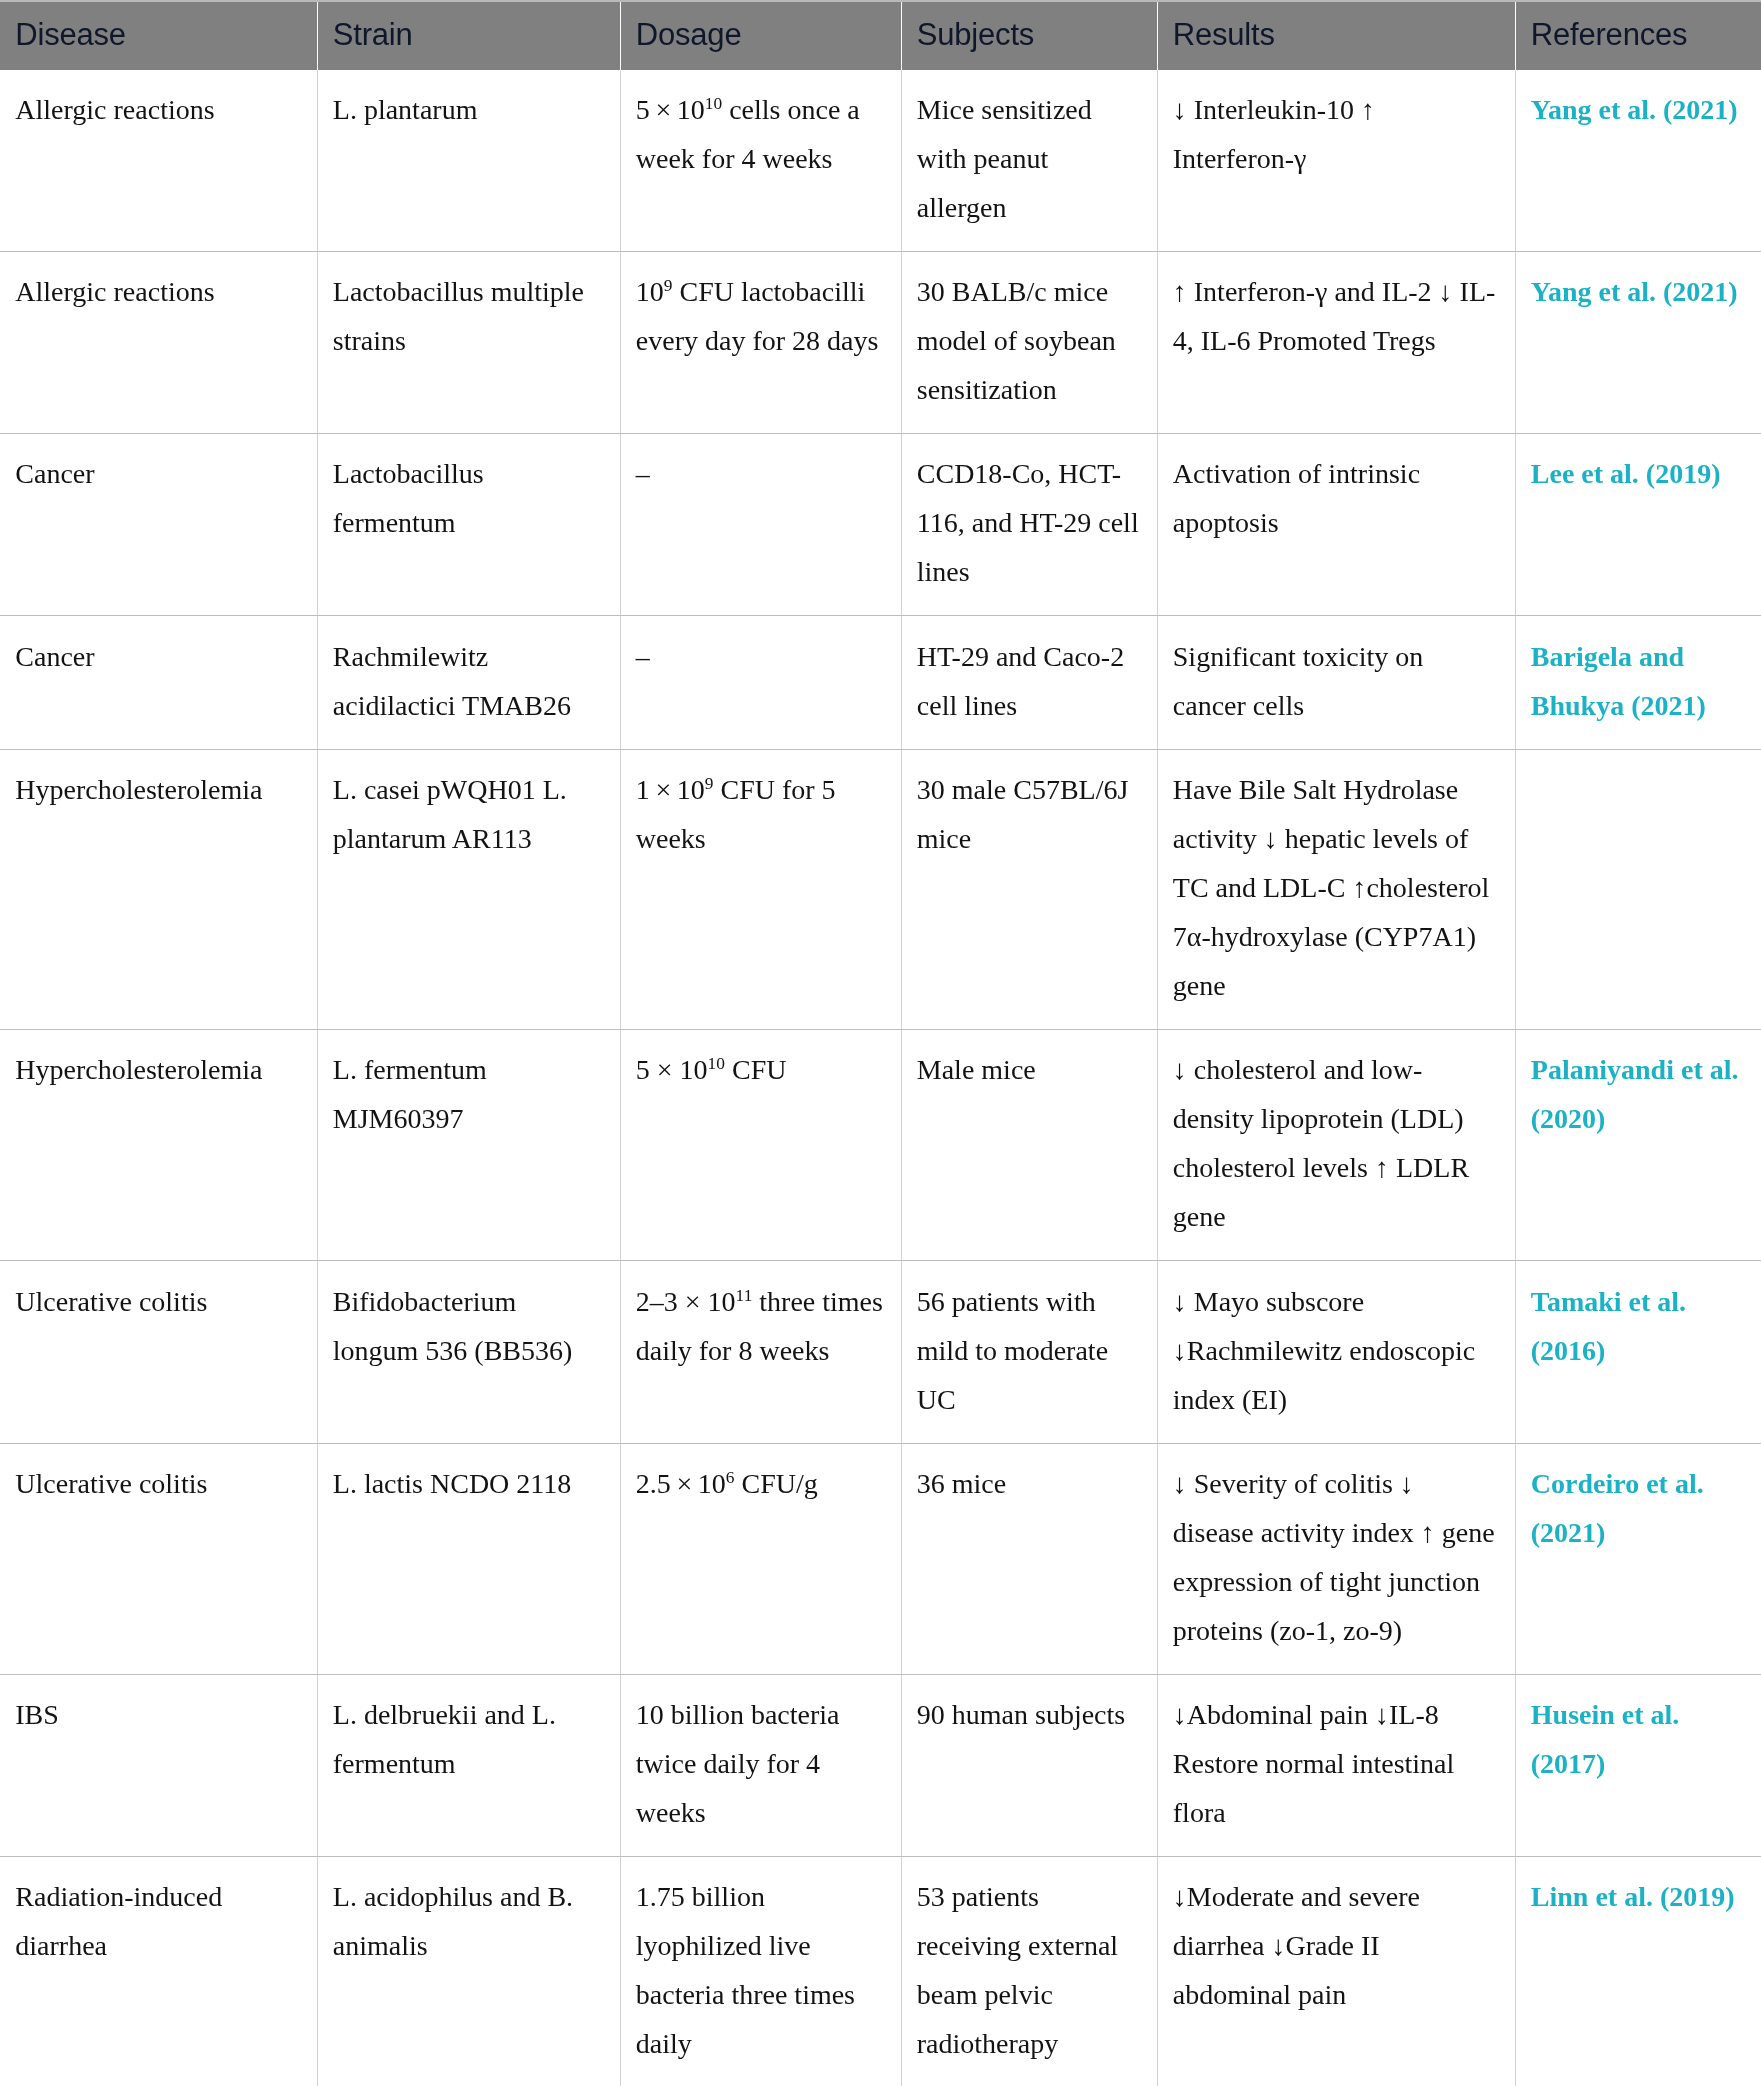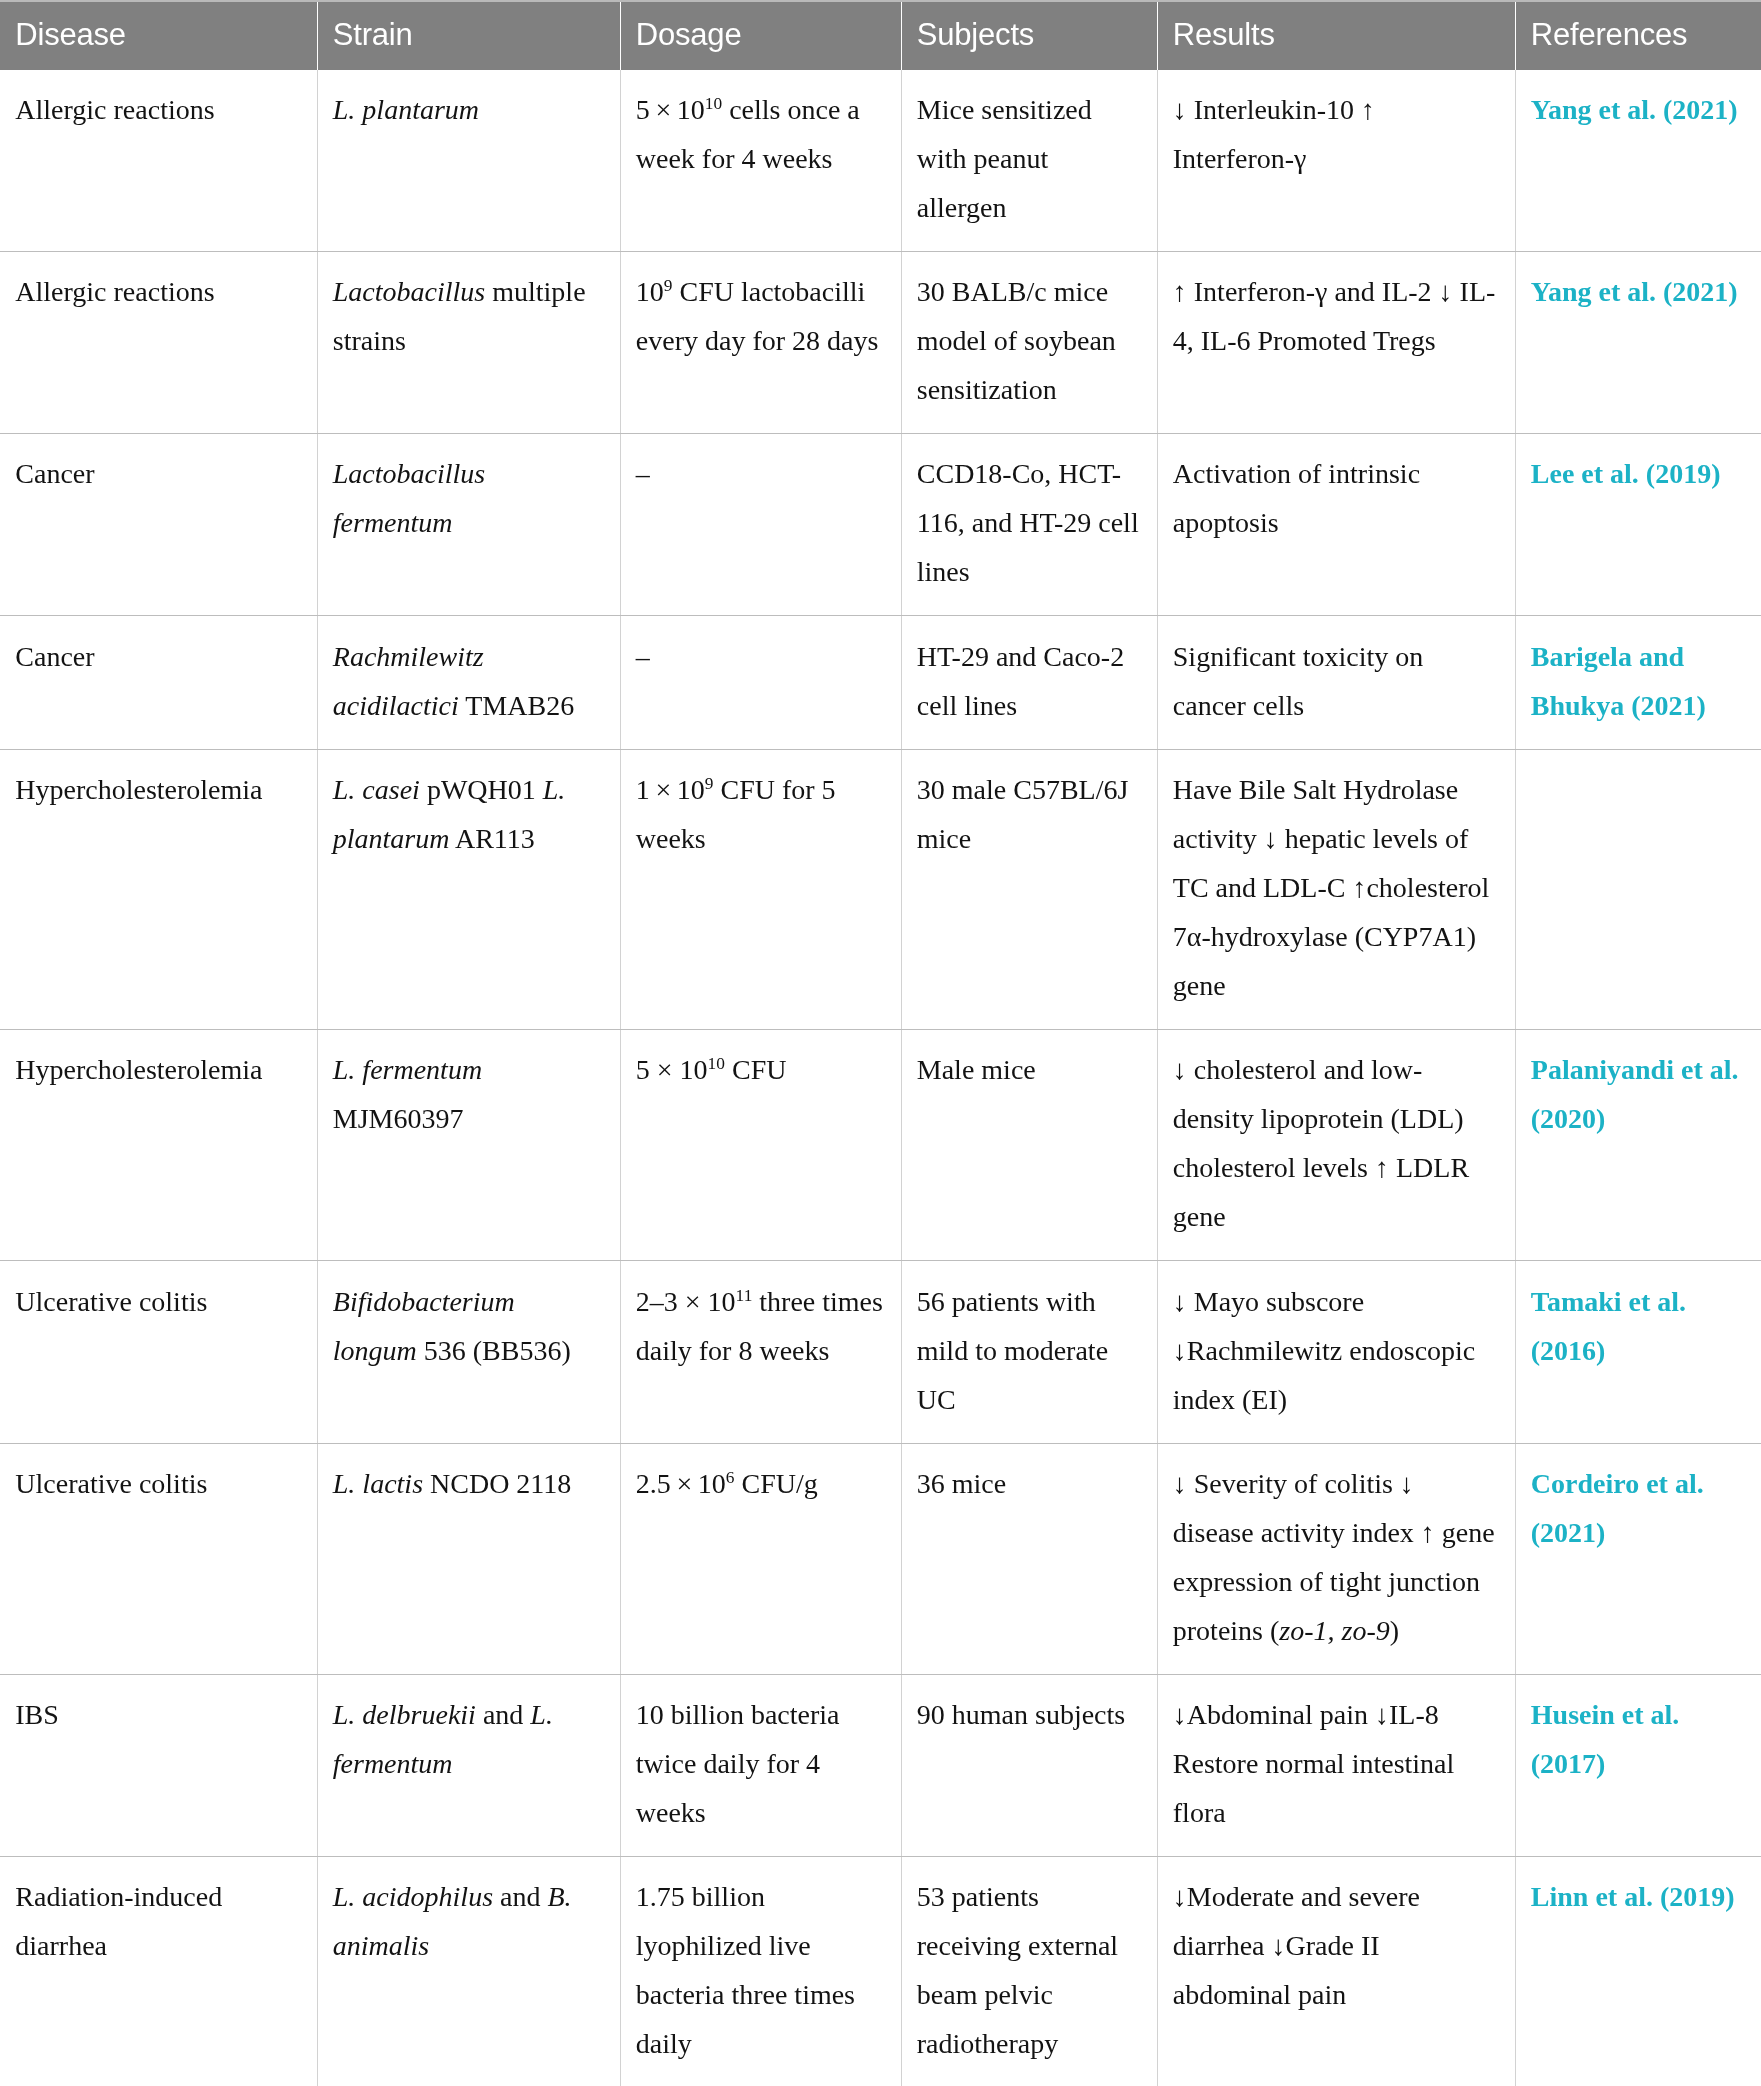--- a/index.html
+++ b/index.html
@@ -27,21 +27,21 @@
   }
   table.data-table col.c0 { width: 317px; }
   table.data-table col.c1 { width: 303px; }
   table.data-table col.c2 { width: 281px; }
   table.data-table col.c3 { width: 256px; }
   table.data-table col.c4 { width: 358px; }
   table.data-table col.c5 { width: 247px; }
 
   thead th {
     background: #808080;
-    color: #ffffff;
+    color: #0f172a;
     font-family: "Liberation Sans", "DejaVu Sans", sans-serif;
     font-weight: 400;
     font-size: 31px;
     text-align: left;
     padding: 14.5px 15.3px 17px 15.3px;
     border-right: 1.7px solid #ffffff;
     vertical-align: middle;
     letter-spacing: -0.2px;
   }
   thead th:last-child { border-right: none; margin-left: 11px; }
@@ -54,21 +54,21 @@
     font-size: 28px;
     line-height: 1.75;
     color: #131313;
   }
   tbody td:last-child { border-right: none; font-weight: bold; }
   tbody tr:last-child td { border-bottom: none; }
 
   td.ref { color: #1cb2c6; }
   td.ref .reflink { color: #1cb2c6; text-decoration: none; }
 
-  .it { font-style: italic; }
+  .it { }
   sup { font-size: 0.62em; vertical-align: super; line-height: 0; }
 </style>
 </head>
 <body>
 
 <div class="page">
 
   <table class="data-table">
     <colgroup>
       <col class="c0">

